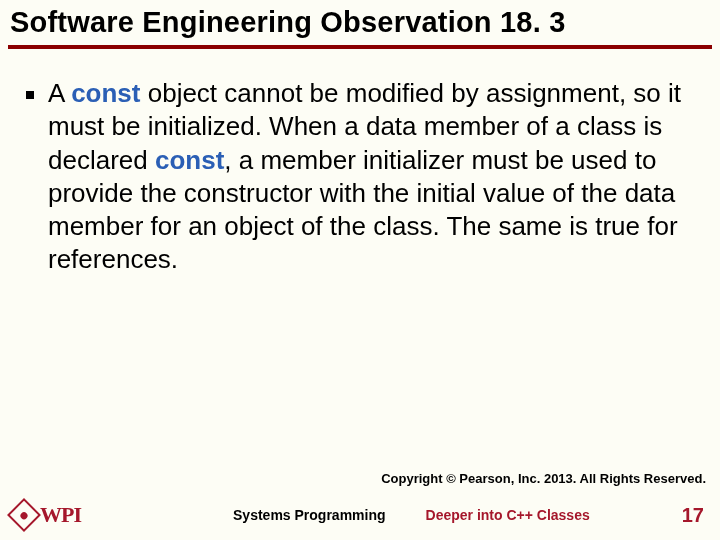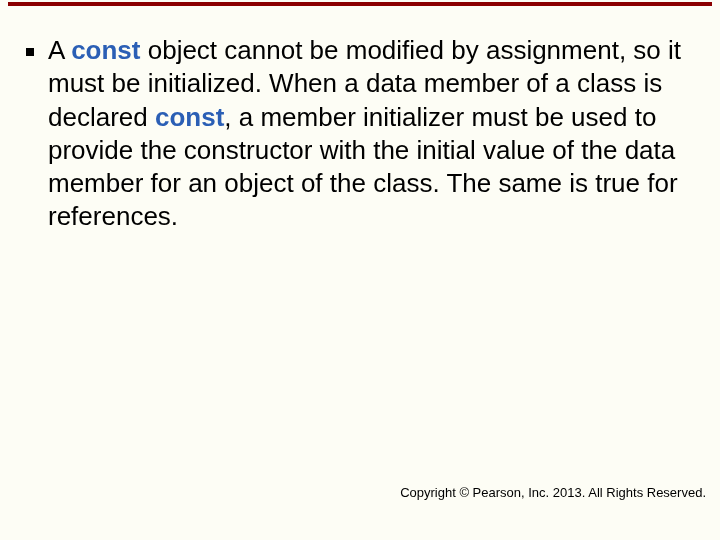--- a/index.html
+++ b/index.html
@@ -49,23 +49,23 @@
     color: #000;
     font-weight: 500;
   }
   .kw {
     color: #2b5fb5;
     font-weight: bold;
   }
   .copyright {
     position: absolute;
     right: 14px;
-    bottom: 42px;
+    bottom: 54px;
     font-size: 13px;
-    font-weight: normal;
+    font-weight: bold;
     color: #000;
   }
   .footer {
     position: absolute;
     left: 0;
     right: 0;
     bottom: 10px;
     height: 30px;
     display: flex;
     align-items: center;
@@ -117,27 +117,43 @@
     font-size: 20px;
     font-weight: bold;
     color: #a5172b;
   }
 </style>
 </head>
 <body>
 
 <div class="slide">
 
+  <div class="title-bar">
+    <div class="title">Software Engineering Observation 18. 3</div>
+  </div>
   <div class="rule"></div>
 
   <div class="content">
     <div class="bullet-row">
       <div class="bullet"></div>
       <div class="body-text">
         <span>A </span><span class="kw">const</span><span> object cannot be modified by assignment, so it must be initialized. When a data member of a class is declared </span><span class="kw">const</span><span>, a member initializer must be used to provide the constructor with the initial value of the data member for an object of the class. The same is true for references.</span>
       </div>
     </div>
   </div>
 
   <div class="copyright">Copyright © Pearson, Inc. 2013. All Rights Reserved.</div>
 
+  <div class="footer">
+    <div class="logo">
+      <div class="logo-badge">
+        <div class="logo-dot"></div>
+      </div>
+      <div class="logo-text">WPI</div>
+    </div>
+    <div class="foot-center">
+      <div class="foot-item">Systems Programming</div>
+      <div class="foot-item red">Deeper into C++ Classes</div>
+    </div>
+    <div class="page-num">17</div>
+  </div>
 
 </div>
 
 </body></html>

